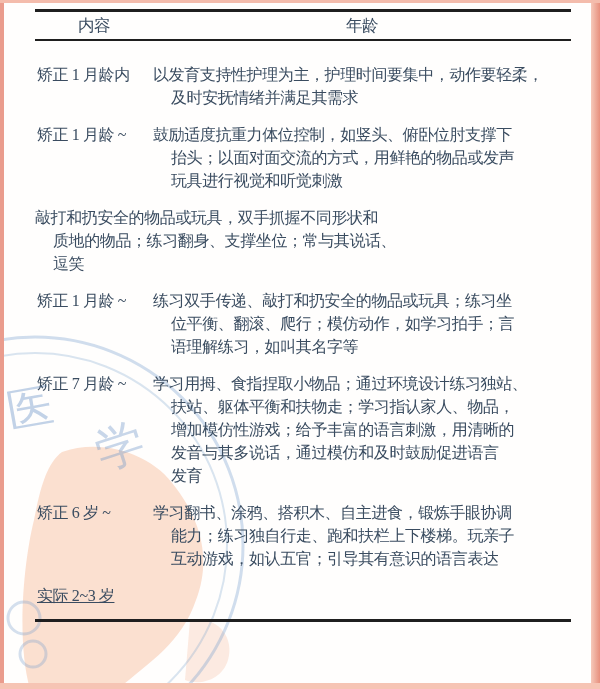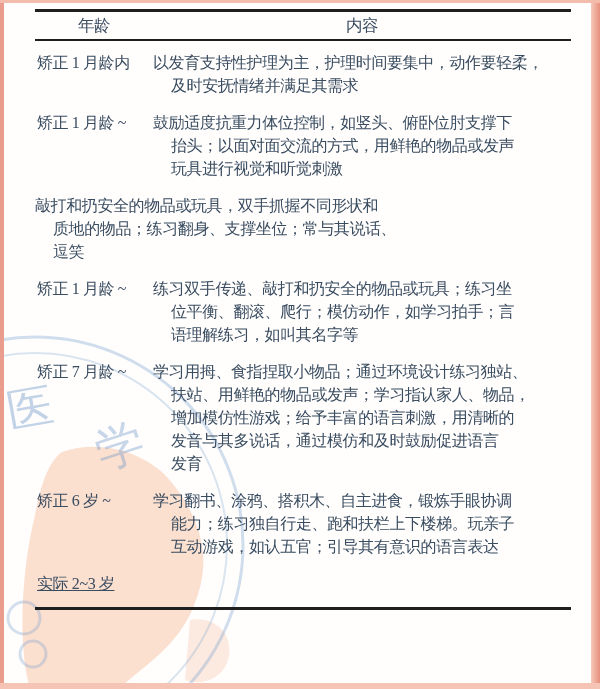--- a/index.html
+++ b/index.html
@@ -29,21 +29,21 @@
     line-height:23px;
   }
   .rule{height:3px;background:#1f1f1f;}
   .rule-mid{height:2px;}
   .header-row{
     display:grid;grid-template-columns:118px 1fr;
     height:27px;align-items:center;
     font-size:16.5px;
   }
   .header-cell{text-align:center;white-space:pre;}
-  .rows{padding-top:10px;}
+  .rows{padding-top:22px;}
   .trow{
     display:grid;grid-template-columns:118px 1fr;
     margin-bottom:14px;
   }
   .trow:last-child{margin-bottom:0;text-decoration:underline;}
   .age-cell{white-space:pre;padding-left:2px;}
   .content-cell{
     white-space:pre;
     padding-left:18px;
     text-indent:-18px;
@@ -72,22 +72,22 @@
 
       <text class="wm-text" x="6" y="424" font-size="46" fill="rgba(110,150,200,0.42)" transform="rotate(-10 28 402)">医</text>
       <text class="wm-text" x="94" y="462" font-size="48" fill="rgba(110,150,200,0.38)" transform="rotate(-18 120 440)">学</text>
     </svg>
   </div>
 
   <div class="scan-table">
     <div class="rule rule-top"></div>
 
     <div class="header-row">
+      <div class="header-cell">内容</div>
       <div class="header-cell">年龄</div>
-      <div class="header-cell">内容</div>
     </div>
 
     <div class="rule rule-mid"></div>
 
     <div class="rows">
       <div class="trow">
         <div class="age-cell">矫正 1 月龄内</div>
         <div class="content-cell">以发育支持性护理为主，护理时间要集中，动作要轻柔，
 及时安抚情绪并满足其需求</div>
       </div>
@@ -104,21 +104,21 @@
       </div>
       <div class="trow">
         <div class="age-cell">矫正 1 月龄 ~</div>
         <div class="content-cell">练习双手传递、敲打和扔安全的物品或玩具；练习坐
 位平衡、翻滚、爬行；模仿动作，如学习拍手；言
 语理解练习，如叫其名字等</div>
       </div>
       <div class="trow">
         <div class="age-cell">矫正 7 月龄 ~</div>
         <div class="content-cell">学习用拇、食指捏取小物品；通过环境设计练习独站、
-扶站、用鲜艳的物品或发声；学习指认家人、物品，
+扶站、躯体平衡和扶物走；学习指认家人、物品，
 增加模仿性游戏；给予丰富的语言刺激，用清晰的
 发音与其多说话，通过模仿和及时鼓励促进语言
 发育</div>
       </div>
       <div class="trow">
         <div class="age-cell">矫正 6 岁 ~</div>
         <div class="content-cell">学习翻书、涂鸦、搭积木、自主进食，锻炼手眼协调
 能力；练习独自行走、跑和扶栏上下楼梯。玩亲子
 互动游戏，如认五官；引导其有意识的语言表达</div>
       </div>

